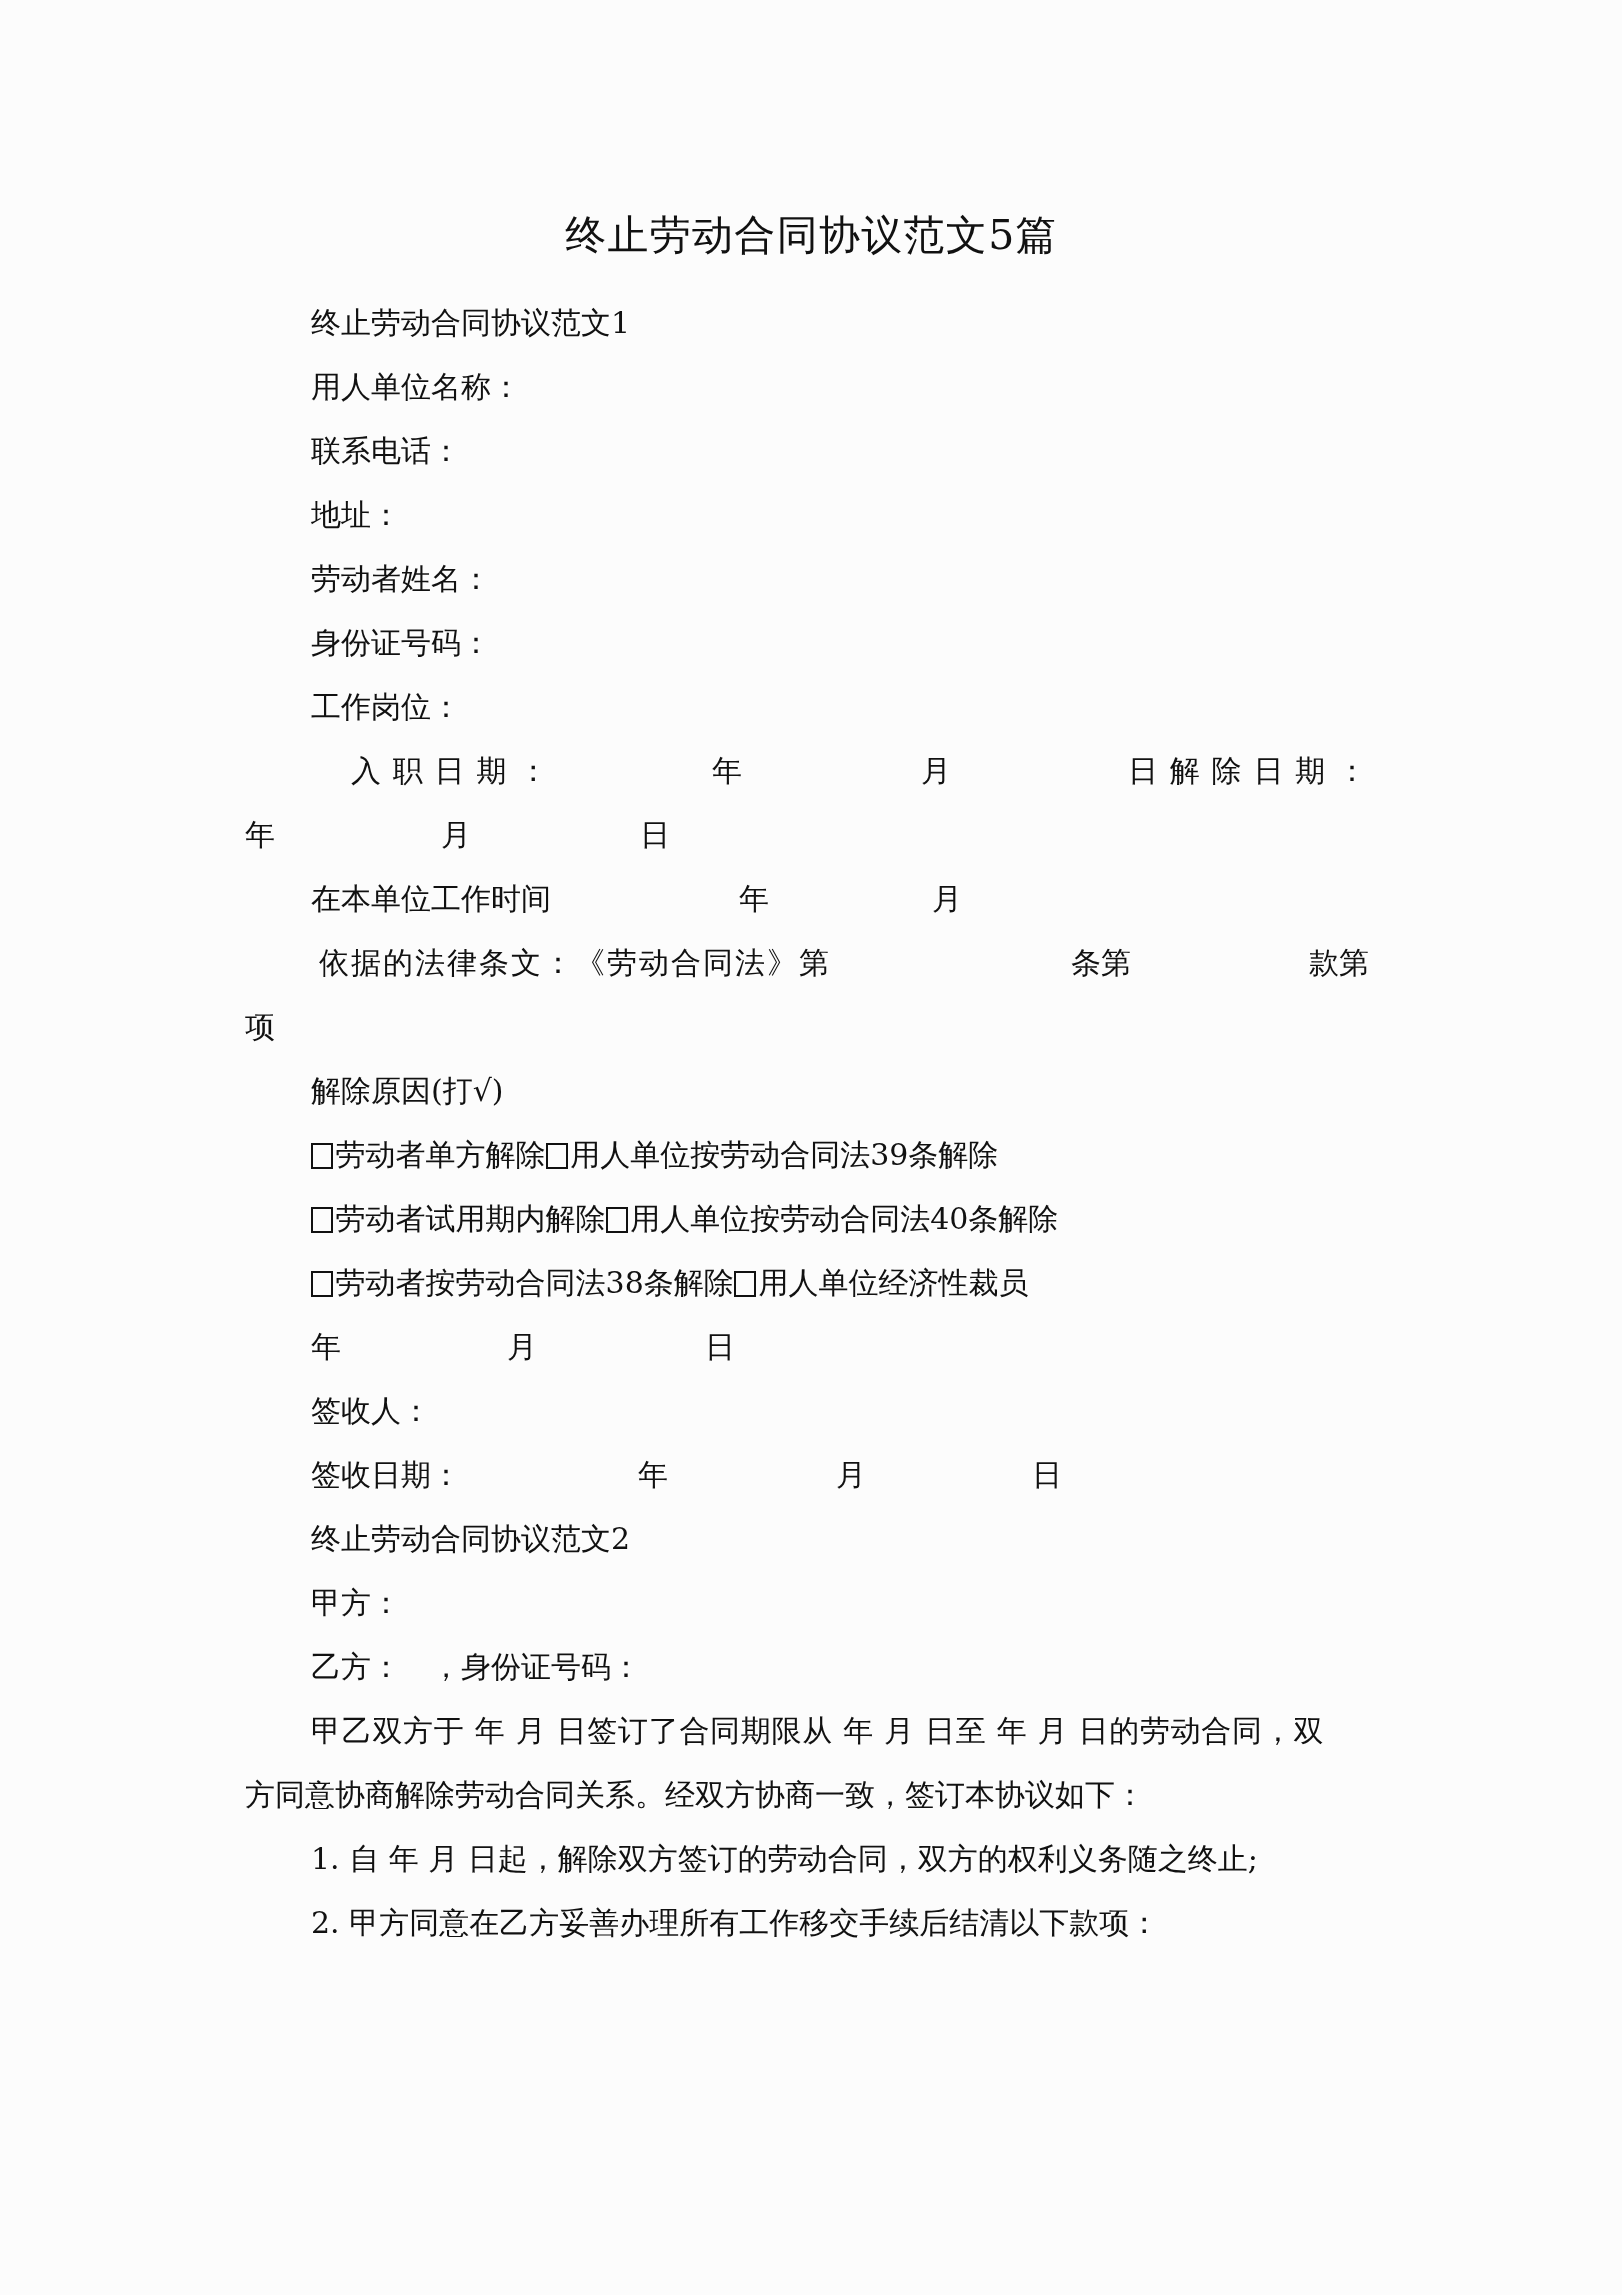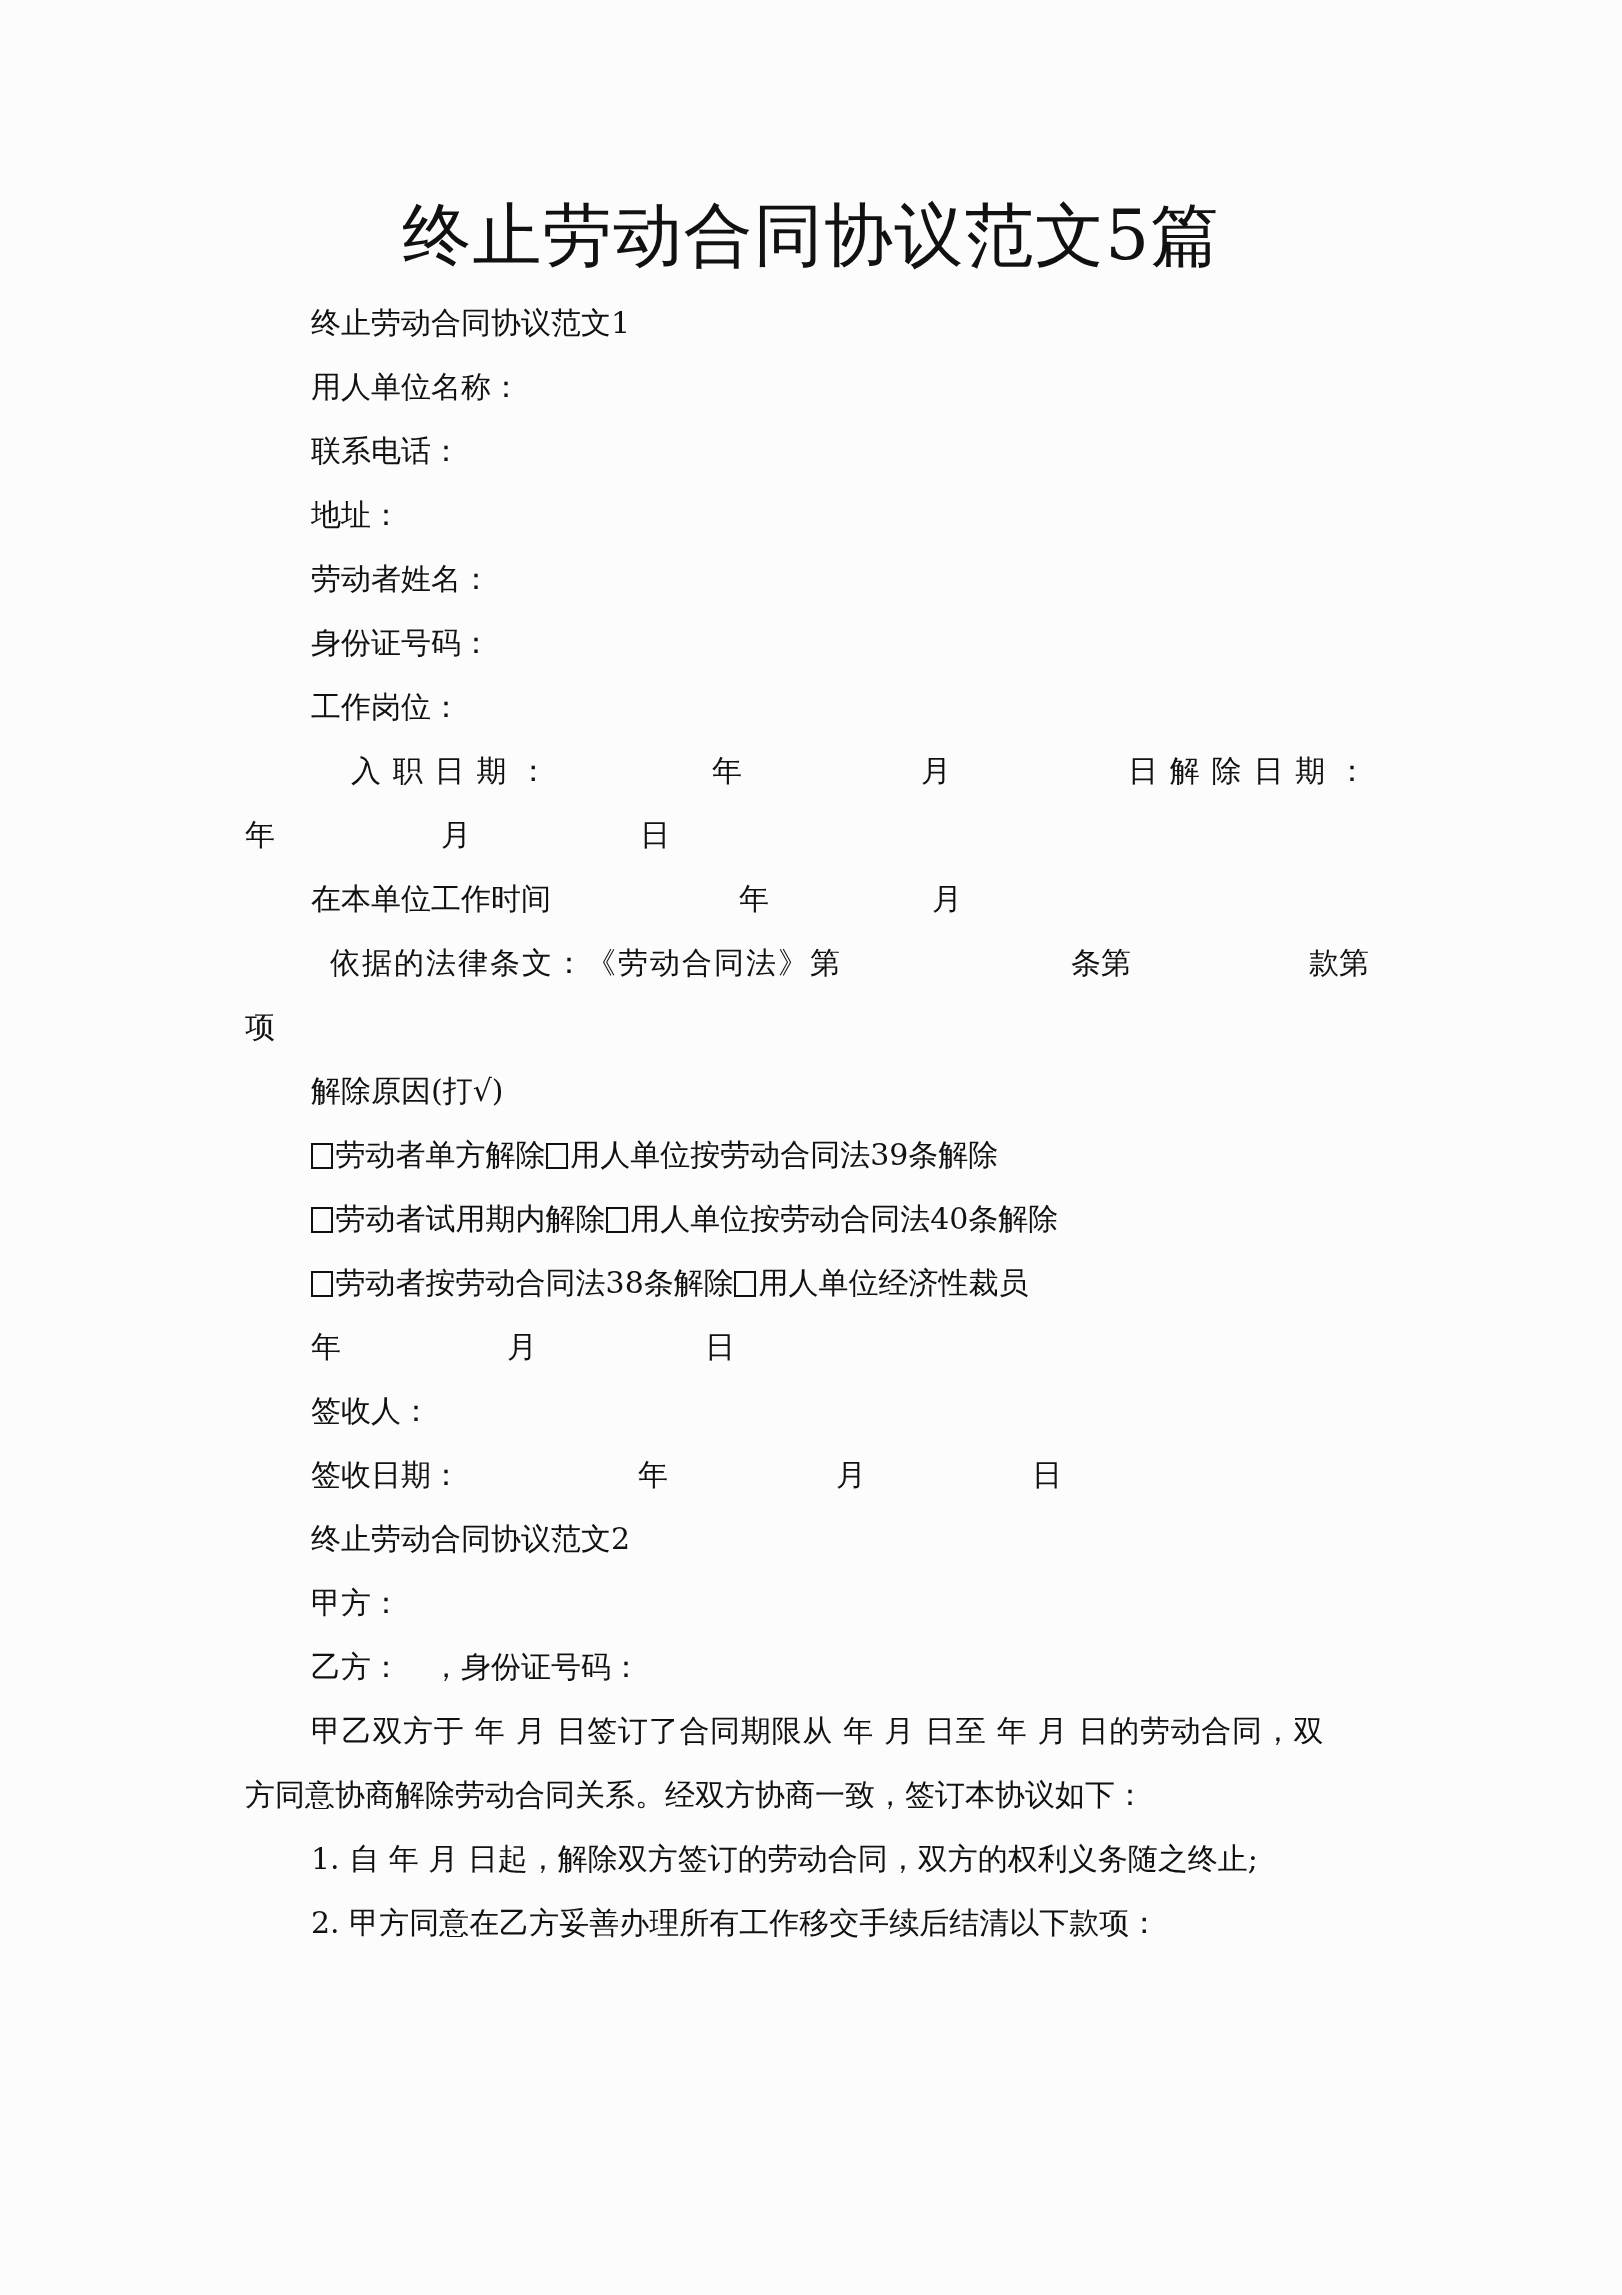--- a/index.html
+++ b/index.html
@@ -20,21 +20,21 @@
       left: 0; top: 0;
       width: 1623px;
       height: 2295px;
     }
     .title {
       position: absolute;
       top: 196px;
       left: 0;
       width: 1623px;
       text-align: center;
-      font-size: 69px;
+      font-size: 41px;
       line-height: 79px;
       letter-spacing: 1.3px;
       font-weight: normal;
       margin: 0;
     }
     .body {
       position: absolute;
       top: 291px;
       left: 245px;
       width: 1171px;
@@ -89,21 +89,21 @@
       <span class="seg" style="left:395px;">日</span>
     </div>
 
     <div class="line row-abs">
       <span class="seg" style="left:66px;">在本单位工作时间</span>
       <span class="seg" style="left:494px;">年</span>
       <span class="seg" style="left:687px;">月</span>
     </div>
 
     <div class="line row-abs">
-      <span class="seg" style="left:85px;letter-spacing:2px;">依据的法律条文：《劳动合同法》第</span>
+      <span class="seg" style="left:74px;letter-spacing:2px;">依据的法律条文：《劳动合同法》第</span>
       <span class="seg" style="left:826px;">条第</span>
       <span class="seg" style="left:1046px;margin-left:18px;">款第</span>
     </div>
     <div class="line flush">项</div>
 
     <div class="line indent">解除原因(打√)</div>
 
     <div class="line indent">
       <span class="checkbox"></span><span>劳动者单方解除</span><span class="checkbox"></span><span>用人单位按劳动合同法39条解除</span>
     </div>

